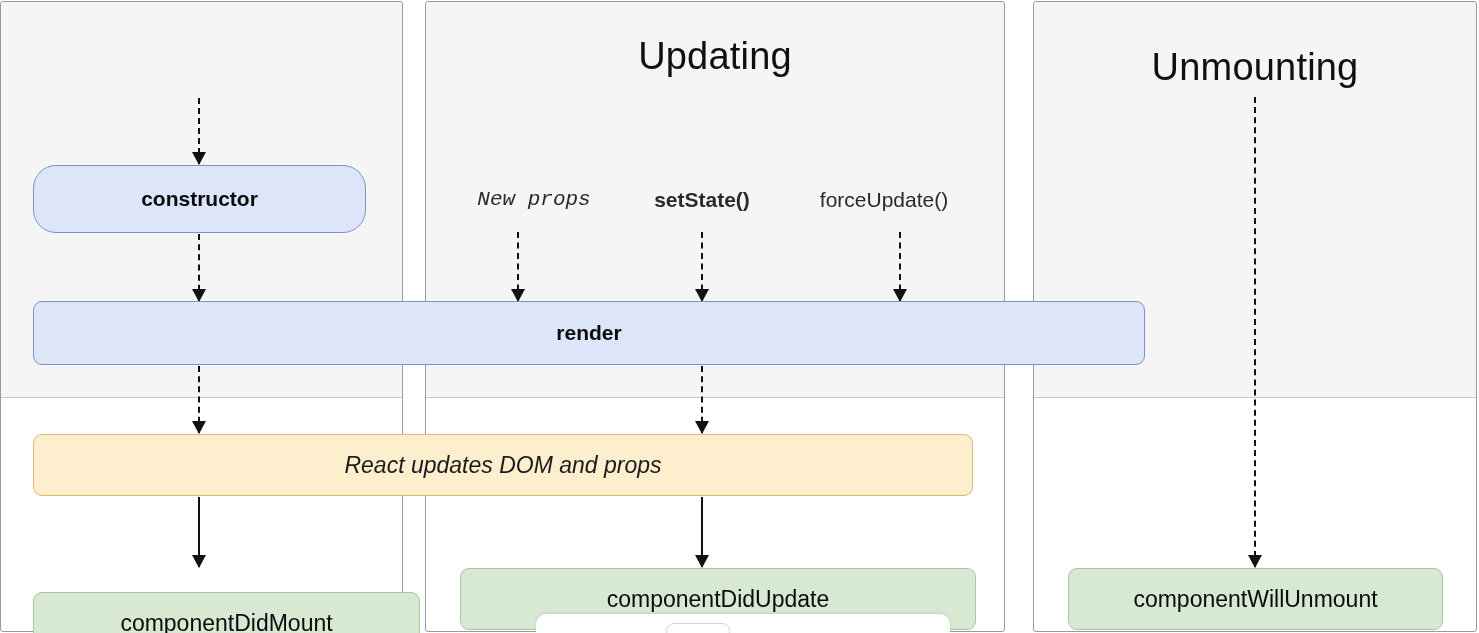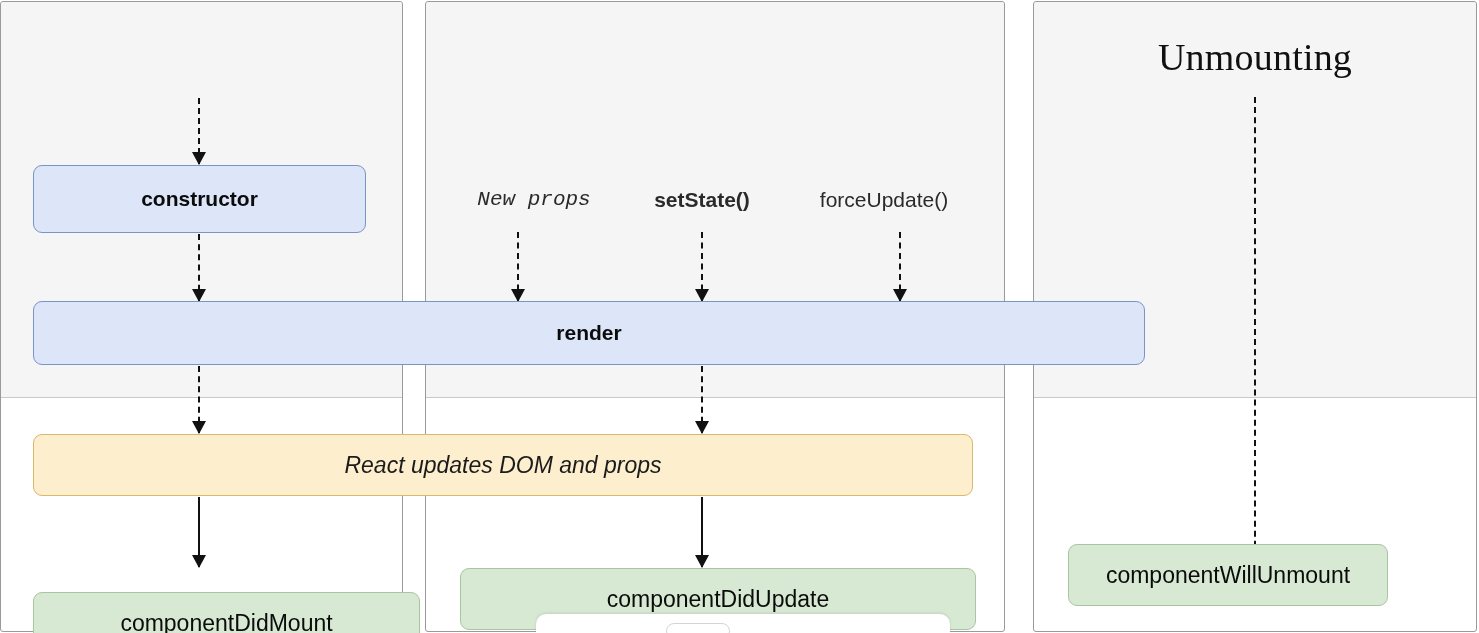--- a/index.html
+++ b/index.html
@@ -180,33 +180,34 @@
   <div class="wm" style="left:1100px;top:350px;">稀土 掘金</div>
   <div class="wm" style="left:1380px;top:350px;">稀土 掘金</div>
   <div class="wm" style="left:1120px;top:490px;">稀土 掘金</div>
 
   <div class="panel" style="left:0px; top:1px; width:403px; height:631px;">
     <div class="panel-shade" style="height:396px;"></div>
   </div>
 
   <div class="panel" style="left:425px; top:1px; width:580px; height:631px;">
     <div class="panel-shade" style="height:396px;"></div>
+    <div class="panel-title" style="top:33px;">Updating</div>
   </div>
 
   <div class="panel" style="left:1033px; top:1px; width:444px; height:631px;">
     <div class="panel-shade" style="height:396px;"></div>
-    <div class="panel-title" style="top:33px;font-family:Liberation Serif, serif;">Unmounting</div>
+    <div class="panel-title" style="top:44px;">Unmounting</div>
   </div>
 
   <div class="conn dashed" style="left:199px; top:98px; height:66px;">
     <div class="stem"></div>
       <div class="head"></div>
   </div>
 
-  <div class="lcbox blue" style="left:33px; top:165px; width:333px; height:68px;">
+  <div class="lcbox blue" style="left:33px; top:165px; width:333px; height:68px;border-radius:23px;">
     <span>constructor</span>
   </div>
 
   <div class="conn dashed" style="left:199px; top:234px; height:67px;">
     <div class="stem"></div>
       <div class="head"></div>
   </div>
 
   <div class="trigger-label italic" style="left:534px; top:188px;font-family:Liberation Mono, monospace;">New props</div>
   <div class="trigger-label" style="left:702px; top:188px;font-weight:bold;">setState()</div>
@@ -257,21 +258,21 @@
 
   <div class="lcbox green" style="left:460px; top:568px; width:516px; height:62px;">
     <span>componentDidUpdate</span>
   </div>
 
   <div class="conn dashed" style="left:1255px; top:97px; height:470px;">
     <div class="stem"></div>
       <div class="head"></div>
   </div>
 
-  <div class="lcbox green" style="left:1068px; top:544px; width:320px; height:62px;">
+  <div class="lcbox green" style="left:1068px; top:568px; width:375px; height:62px;">
     <span>componentWillUnmount</span>
   </div>
 
   <div class="overlay-popup" style="left:536px; top:614px; width:414px; height:19px;">
     <div class="overlay-popup-inner" style="left:130px; top:9px; width:64px; height:16px;"></div>
   </div>
 
 
 </div>
 

